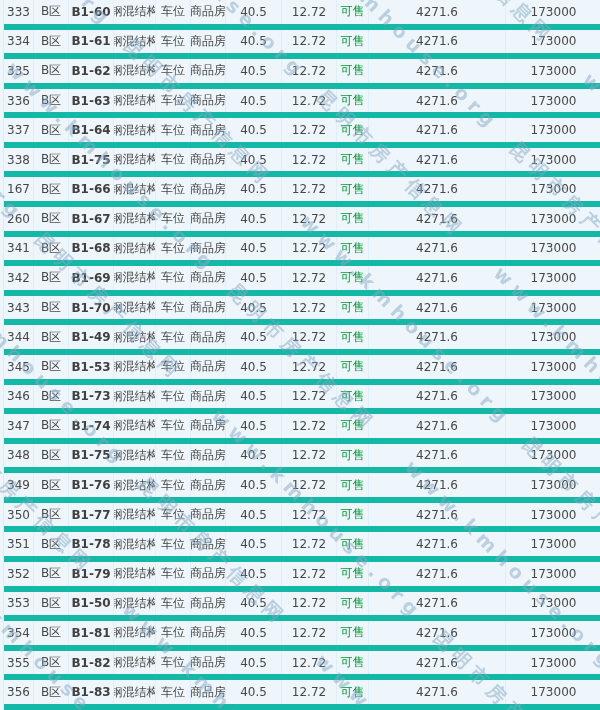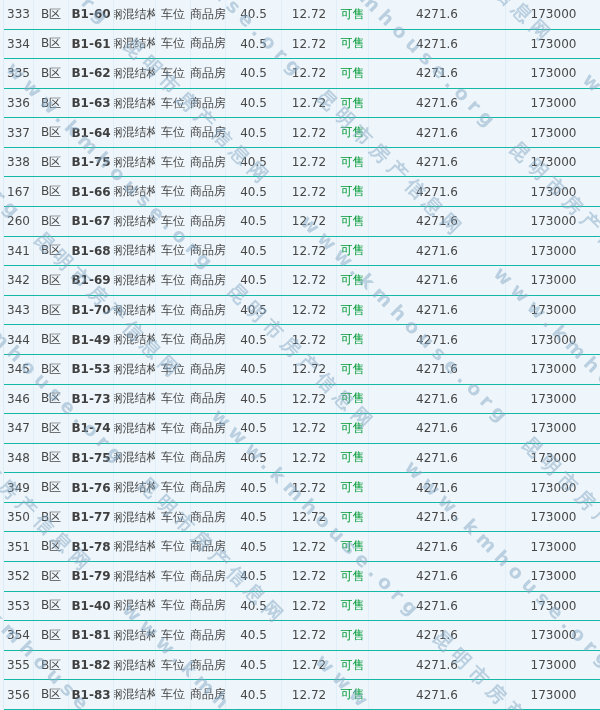--- a/index.html
+++ b/index.html
@@ -7,21 +7,21 @@
     width:600px;height:710px;overflow:hidden;position:relative;
     background:#eef6fb;
     font-family:"DejaVu Sans","Liberation Sans",sans-serif;
   }
   .table{
     position:absolute;left:3px;top:0;width:596px;
     border-left:1px solid #dcecf5;
   }
   .row{
     display:flex;height:29.583px;box-sizing:border-box;
-    border-bottom:1px solid #14b8a6;
+    border-bottom:6px solid #14b8a6;
     background:#eef6fb;
   }
   .cell{
     box-sizing:border-box;flex:none;
     display:flex;align-items:center;justify-content:center;
     border-right:1px solid #e0eff7;
     font-size:12px;color:#474747;
     white-space:nowrap;overflow:hidden;
   }
   .c-no{width:30px;}
@@ -374,21 +374,21 @@
     <div class="cell c-inner">12.72</div>
     <div class="cell c-status status-green">可售</div>
     <div class="cell c-price">4271.6</div>
     <div class="cell c-total">173000</div>
   </div>
 
   <div class="row">
     <div class="cell c-no">353</div>
     <div class="cell c-zone">B区</div>
     <div class="cell c-unit">
-        <span class="unit-link">B1-40</span>
+        <span class="unit-link">B1-50</span>
       </div>
     <div class="cell c-struct">钢混结构</div>
     <div class="cell c-usage">车位</div>
     <div class="cell c-cat">商品房</div>
     <div class="cell c-area">40.5</div>
     <div class="cell c-inner">12.72</div>
     <div class="cell c-status status-green">可售</div>
     <div class="cell c-price">4271.6</div>
     <div class="cell c-total">173000</div>
   </div>

